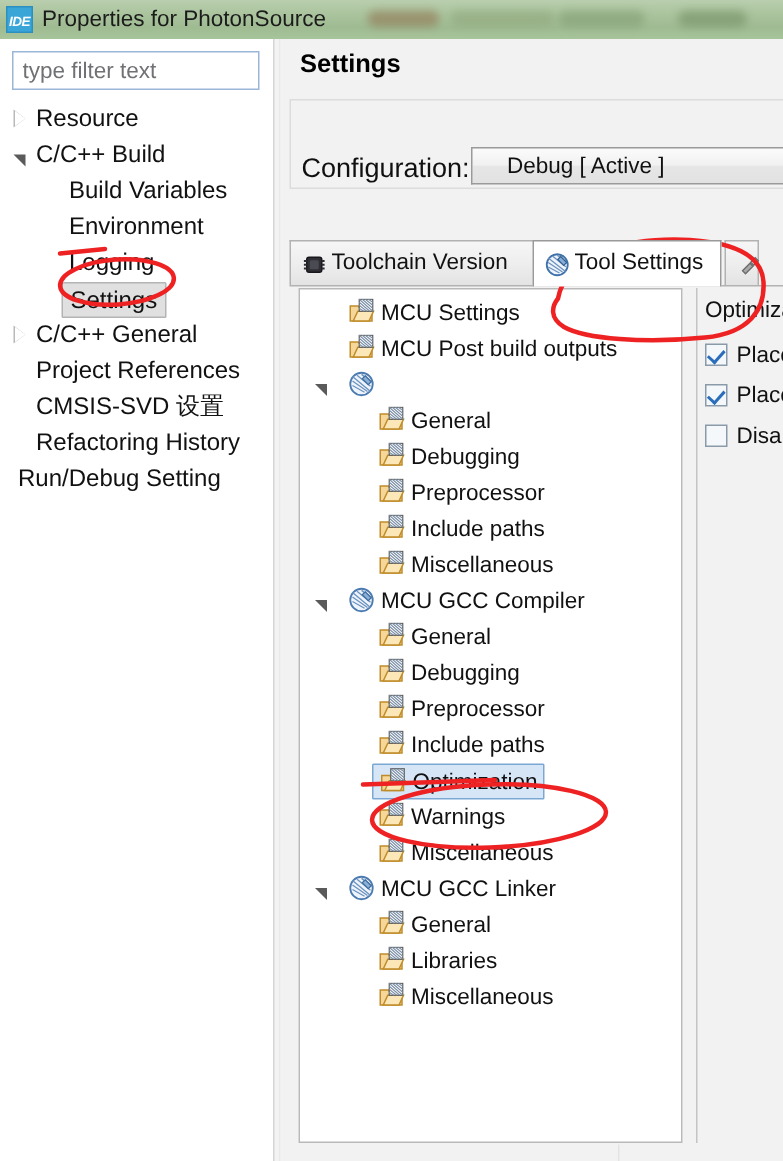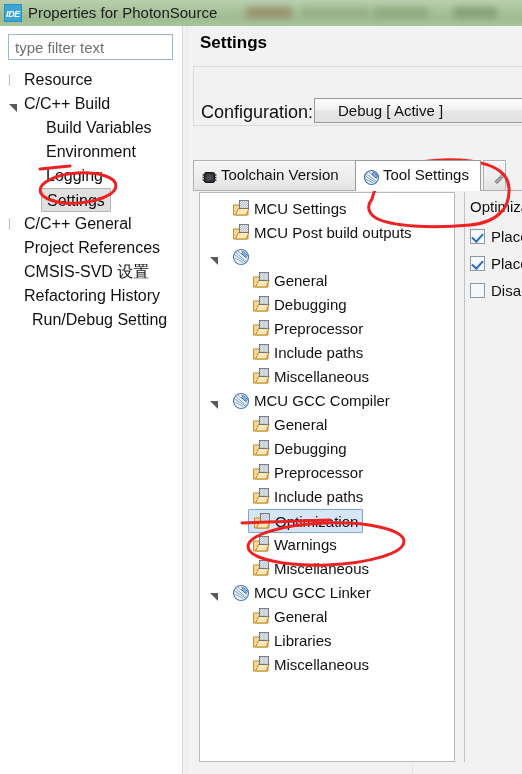--- a/index.html
+++ b/index.html
@@ -227,21 +227,21 @@
         <div class="nav-row">
           <span class="navlabel" style="left: 24px;">Project References</span>
         </div>
         <div class="nav-row">
           <span class="navlabel" style="left: 24px;">CMSIS-SVD 设置</span>
         </div>
         <div class="nav-row">
           <span class="navlabel" style="left: 24px;">Refactoring History</span>
         </div>
         <div class="nav-row">
-          <span class="navlabel" style="left: 32px;">Run/Debug Setting</span>
+          <span class="navlabel" style="left: 12px;">Run/Debug Setting</span>
         </div>
       </div>
   </div>
   <div id="left-divider"></div>
   <div id="left-divider2"></div>
 
   <div id="right-pane">
     <div id="settings-title">Settings</div>
 
     <div id="config-group"></div>

